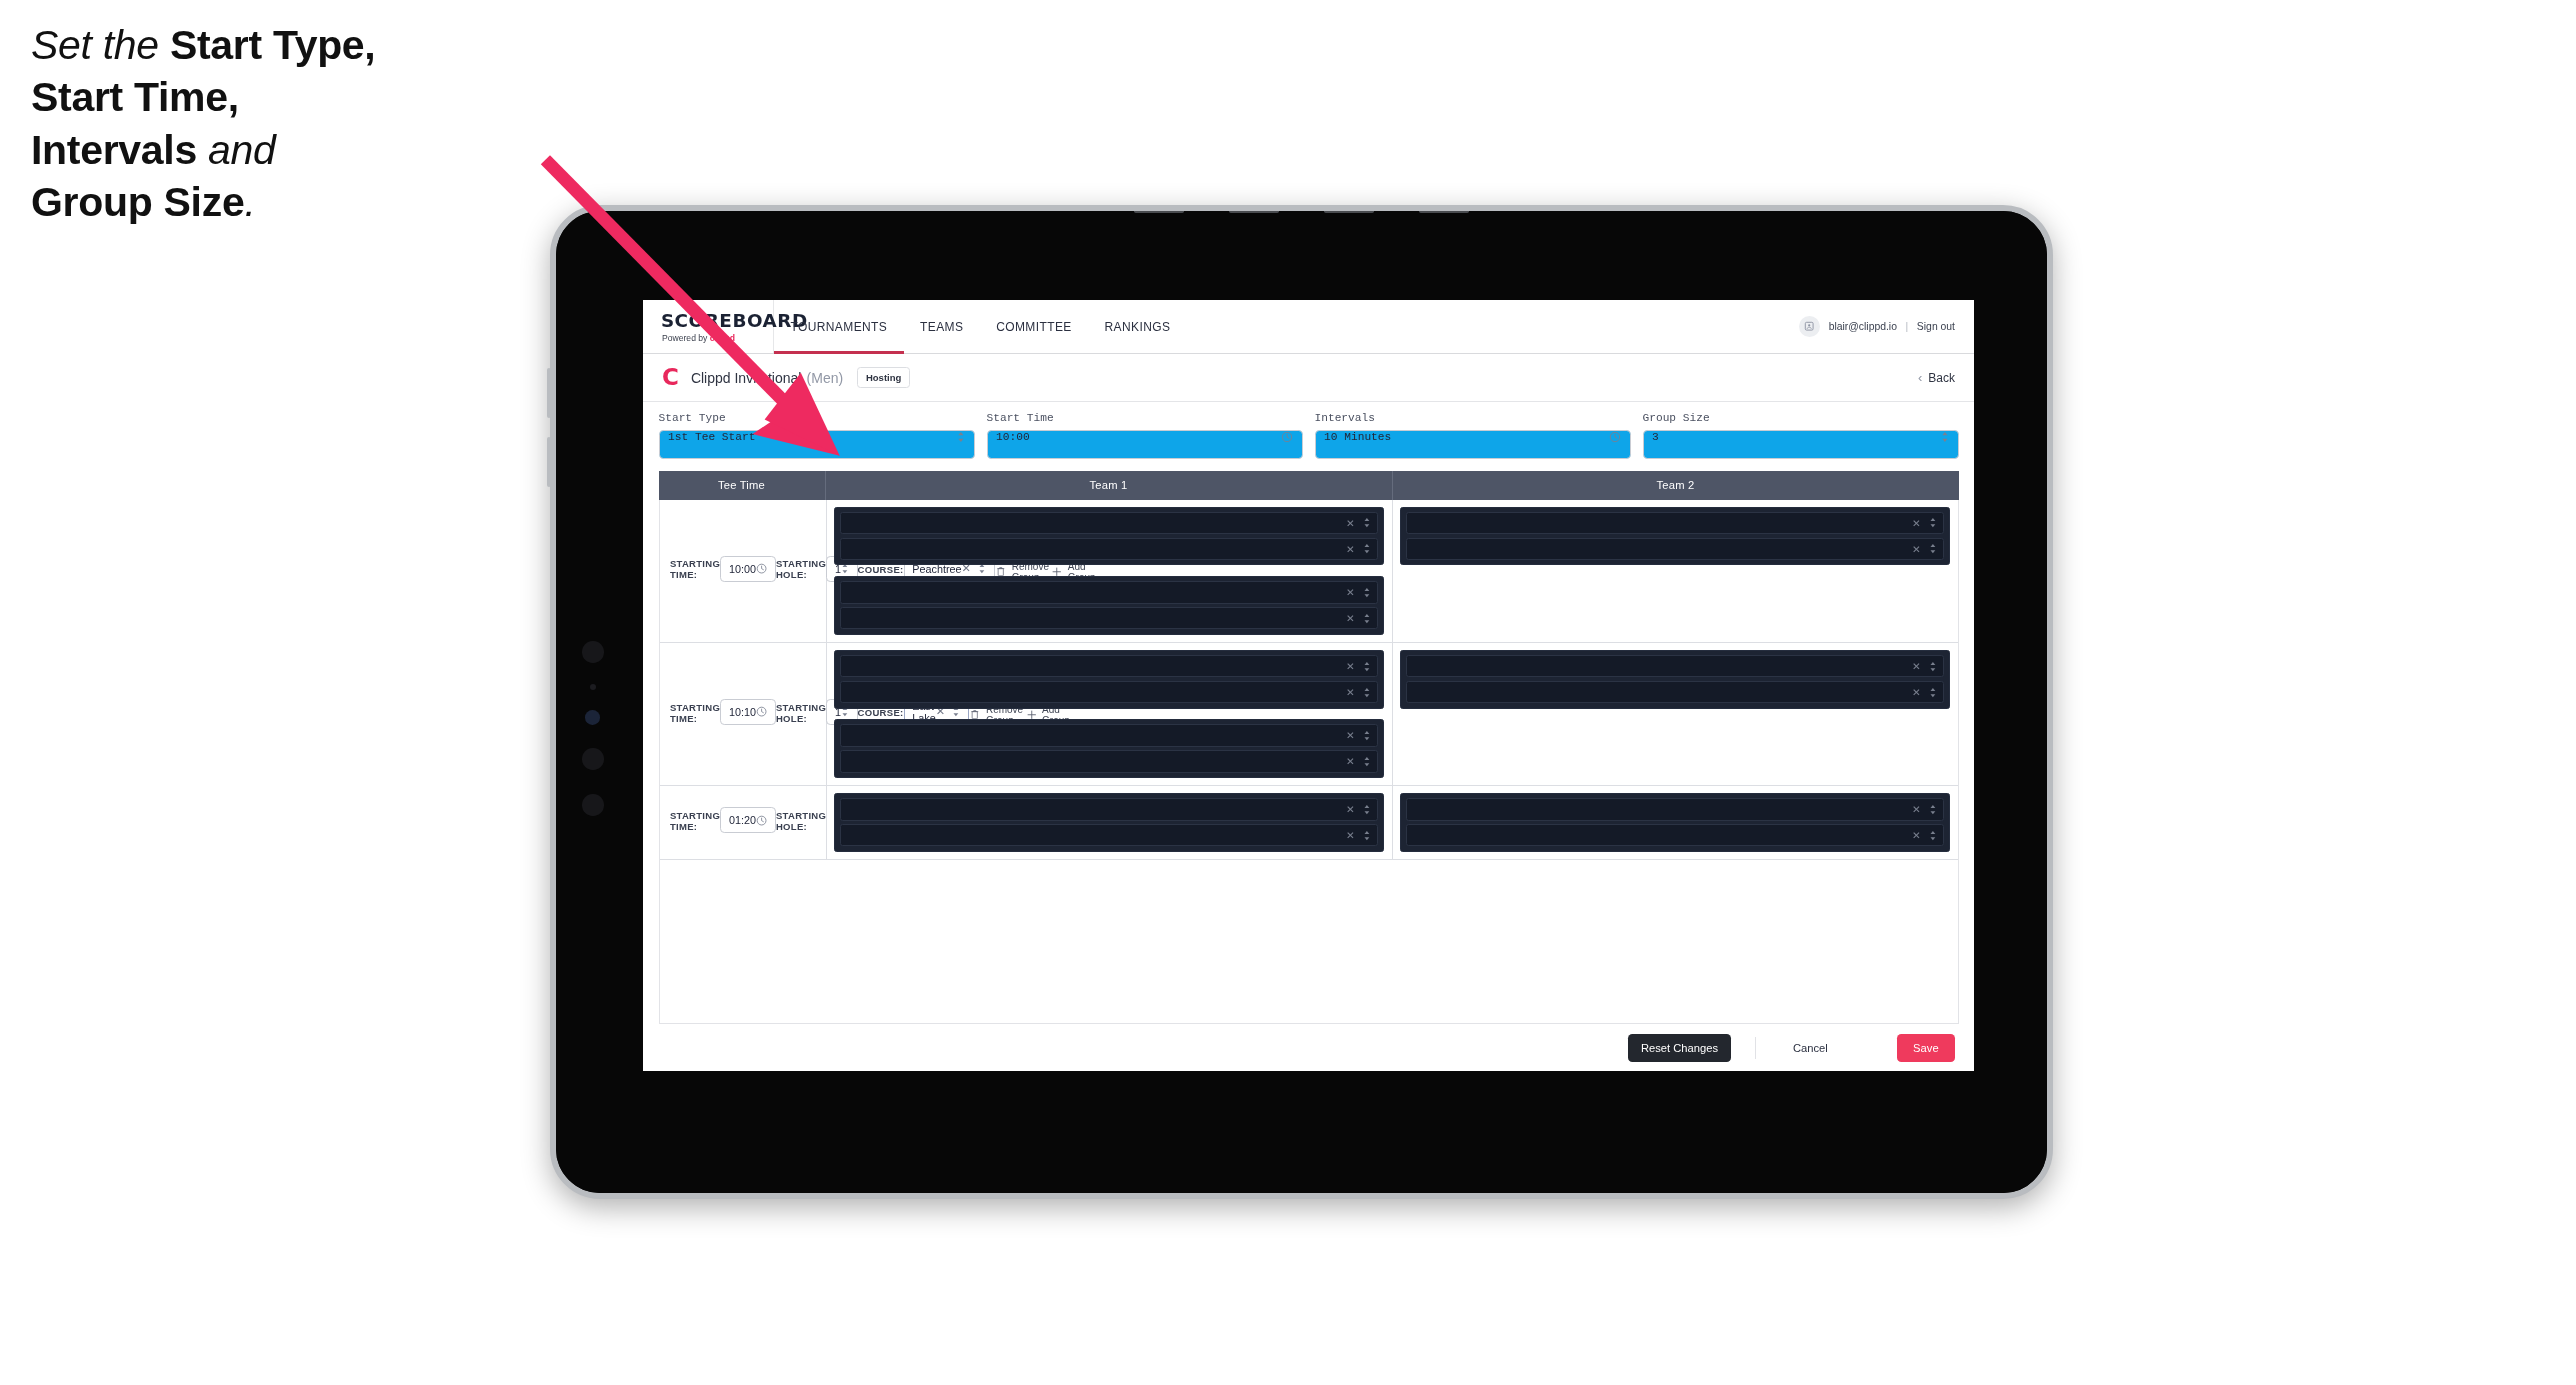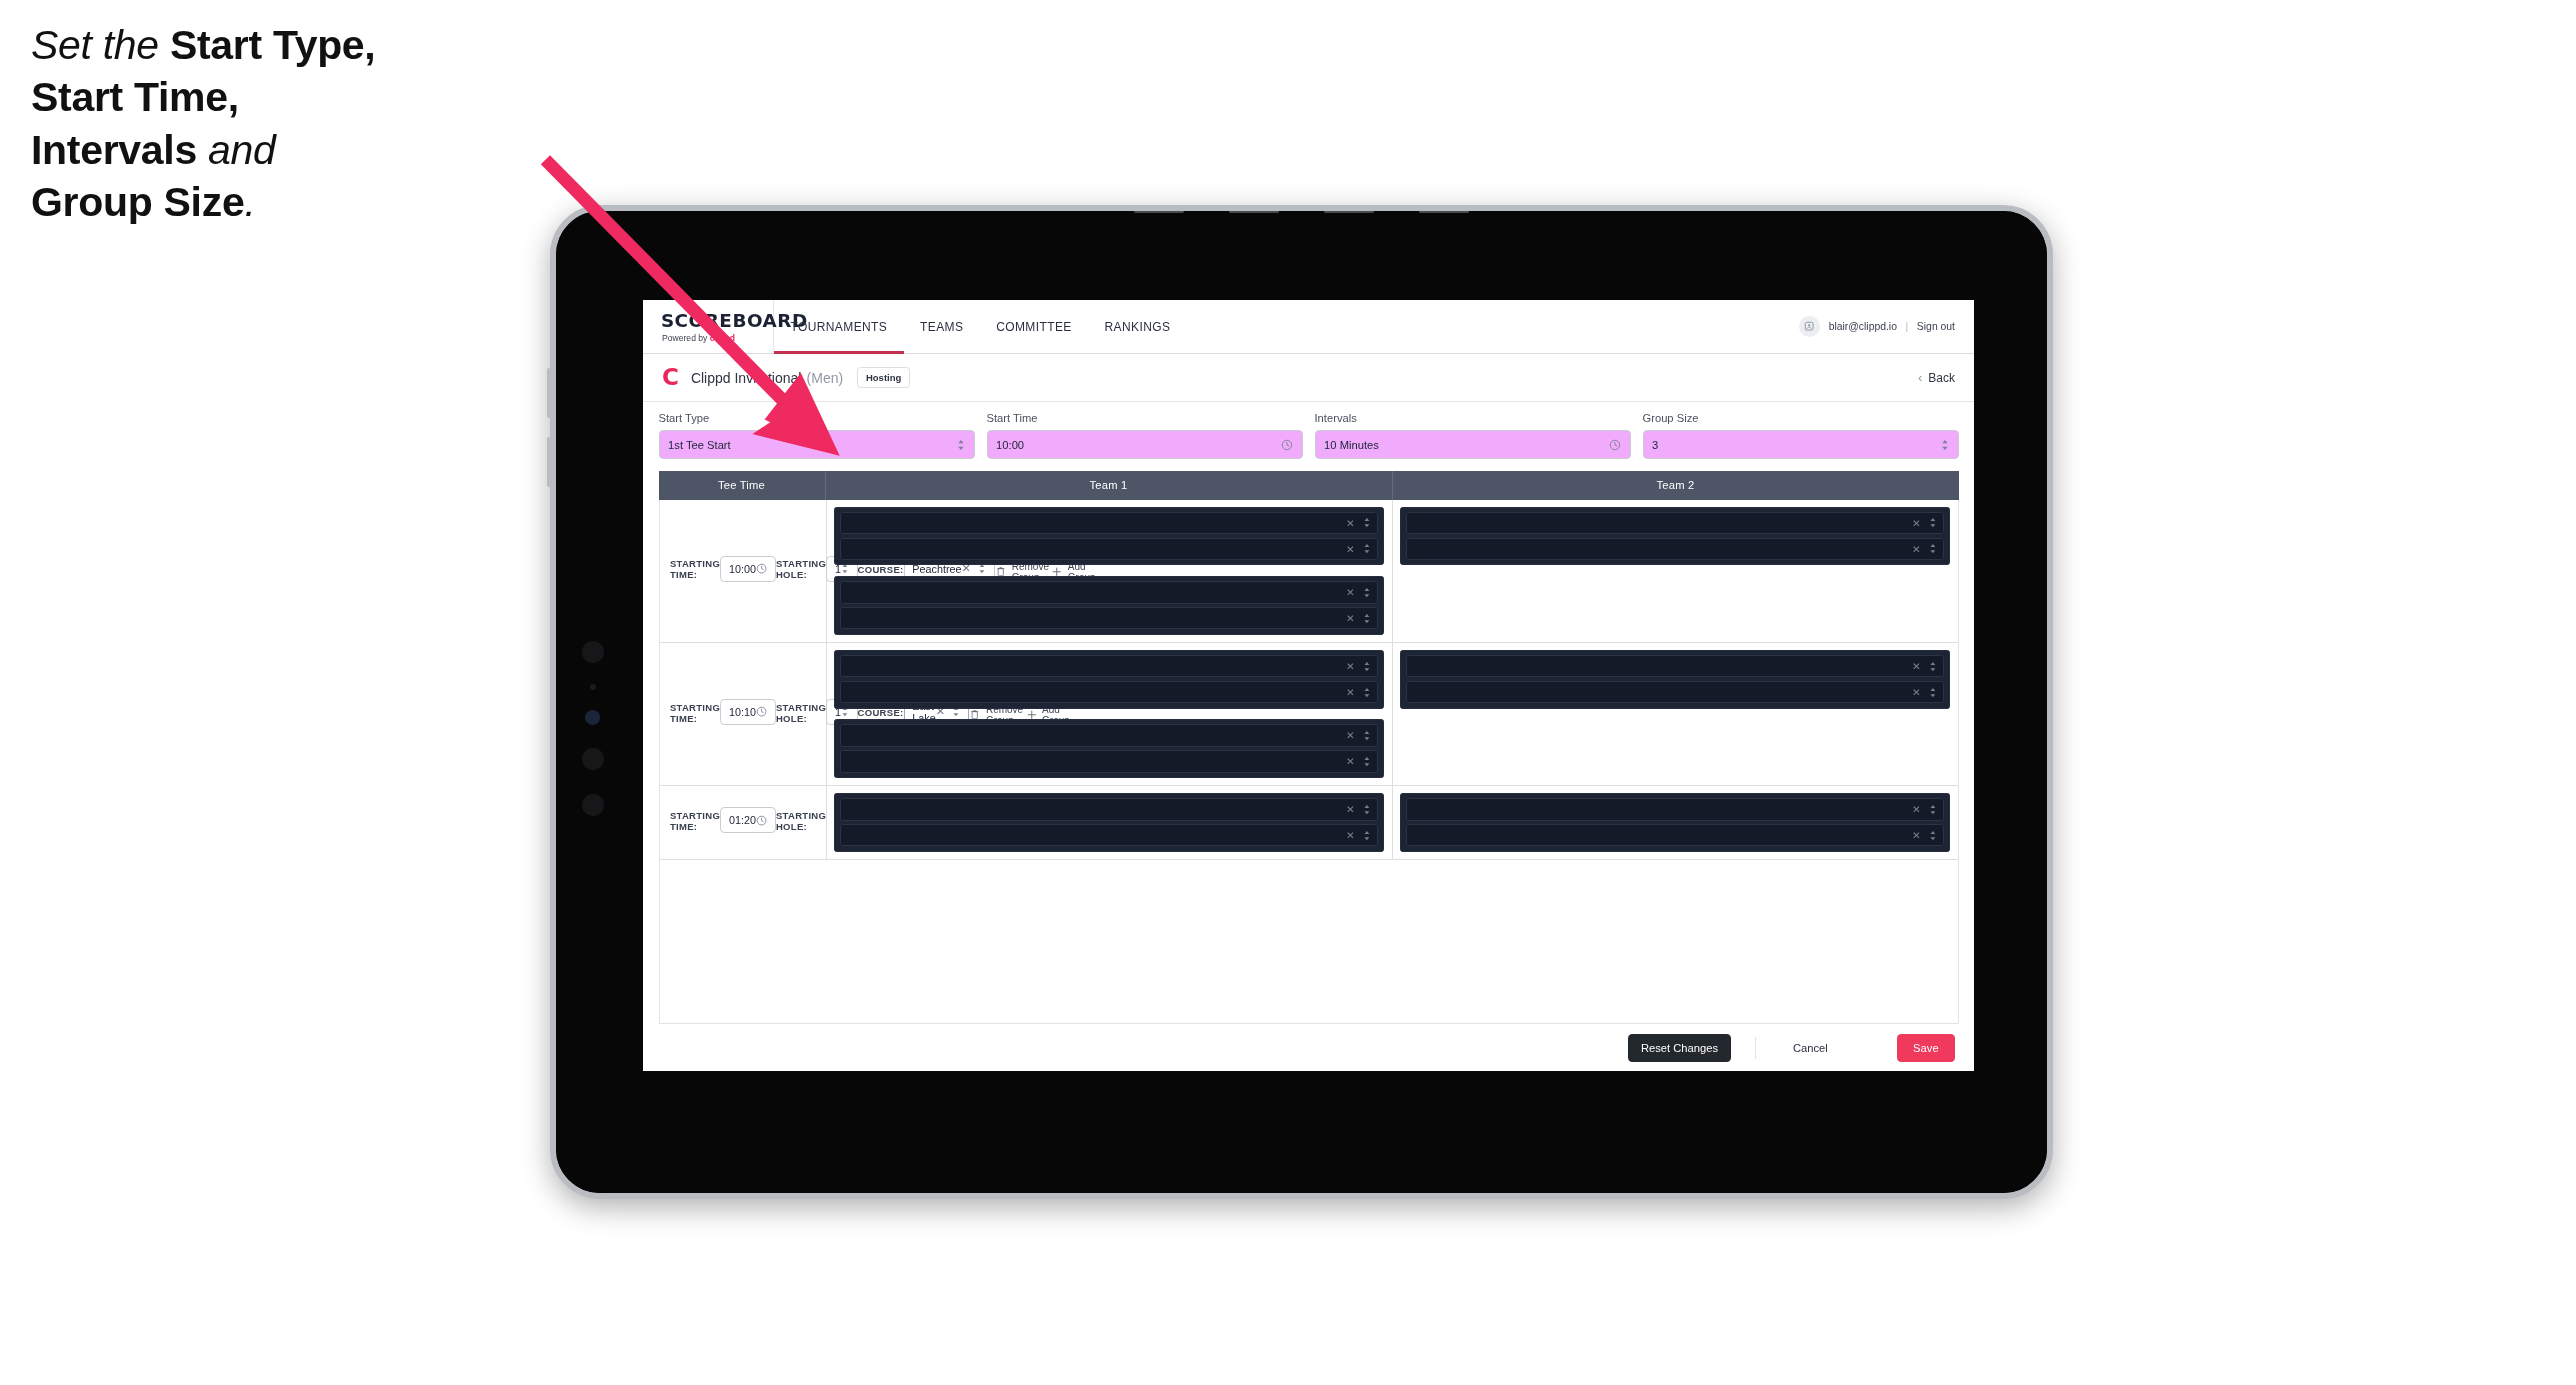--- a/index.html
+++ b/index.html
@@ -199,33 +199,34 @@
   }
   .back-link .chev { color:#9298a6; font-size: 13px; }
 
   
   .settings {
     display: flex;
     gap: 12px;
     padding: 10.4px 15.5px 11.2px 15.5px;
     background: #fff;
     flex: 0 0 auto;
+    font-family: Liberation Mono, monospace;
   }
   .field { flex: 1 1 0; min-width: 0; }
   .field-label {
     font-size: 11.2px;
     color: #4a5060;
     margin-bottom: 6px;
   }
   .field-box {
     height: 29px;
     border: 0.9px solid #c9ccd3;
     border-radius: 4.3px;
-    background: #f0abfc;
-    display: flex; align-items: center;
+    background: #0ea5e9;
+    display: flex; align-items: flex-start;
     padding: 0 8.6px;
     font-size: 11.2px;
     color: #22273a;
     cursor: pointer;
   }
   .field-box .val { flex: 1 1 auto; }
   .ic { color: #6f7585; flex: 0 0 auto; display:flex; align-items:center; }
   .ic svg { display:block; }
 
   

